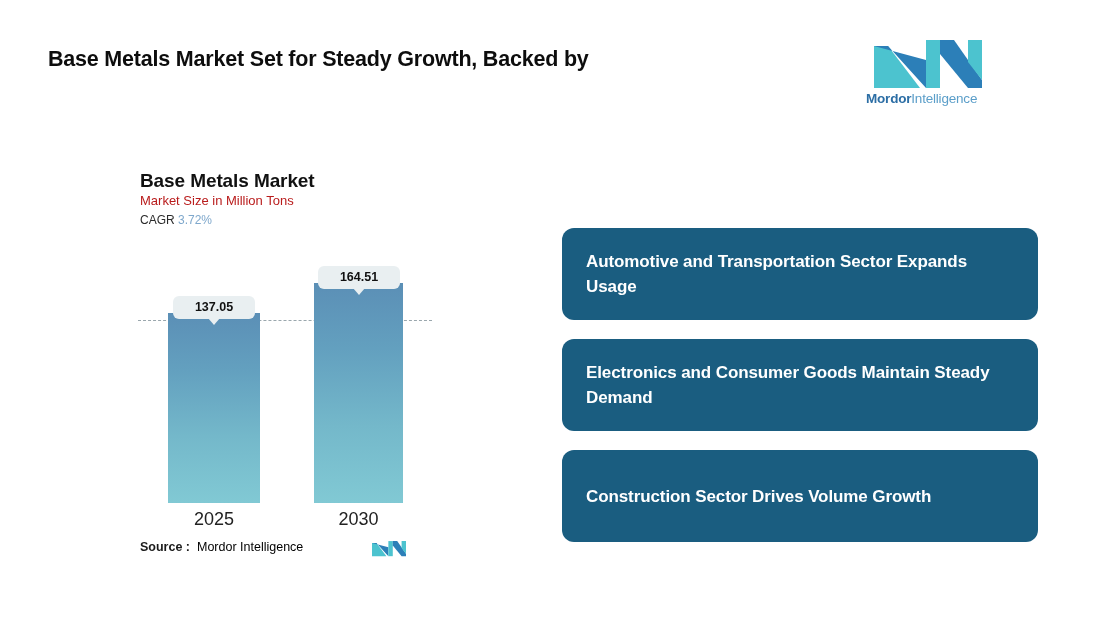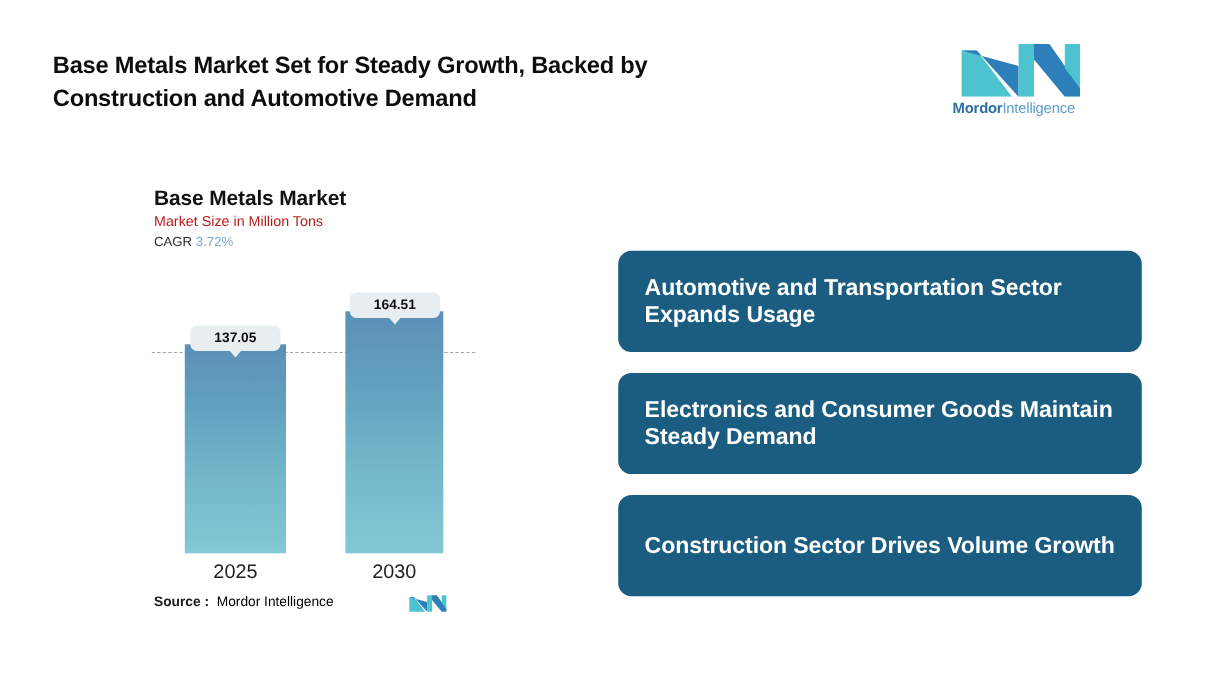--- a/index.html
+++ b/index.html
@@ -103,32 +103,31 @@
   #trends-list { position:absolute; left:0; top:78px; width:476px; }
   .trend-card {
     width:476px; min-height:92px;
     background:#1a5d80;
     border-radius:12px;
     margin-bottom:19px;
     display:flex; align-items:center;
     padding:0 24px;
   }
   .trend-card-text {
-    color:#ffffff; font-size:21px; font-weight:bold;
+    color:#ffffff; font-size:17px; font-weight:bold;
     line-height:25px; letter-spacing:-0.1px;
   }
 </style>
 </head>
 <body>
 
 <div id="header">
 
   <div id="page-title">
     <span class="ln">Base Metals Market Set for Steady Growth, Backed by</span>
-    <span class="ln">Construction and Automotive Demand</span>
   </div>
 
   <div id="brand-logo">
     <svg id="brand-mark" viewBox="0 0 108 52">
       <polygon points="0,52 0,10 14,10 46,52 32,52" fill="#4cc3cf"></polygon>
       <polygon points="0,10 14,10 52,52 52,24" fill="#2c7fb8"></polygon>
       <polygon points="52,52 52,4 66,4 66,52" fill="#4cc3cf"></polygon>
       <polygon points="66,4 80,4 108,44 108,52 94,52 66,18" fill="#2c7fb8"></polygon>
       <polygon points="94,4 108,4 108,44 94,26" fill="#4cc3cf"></polygon>
     </svg>

